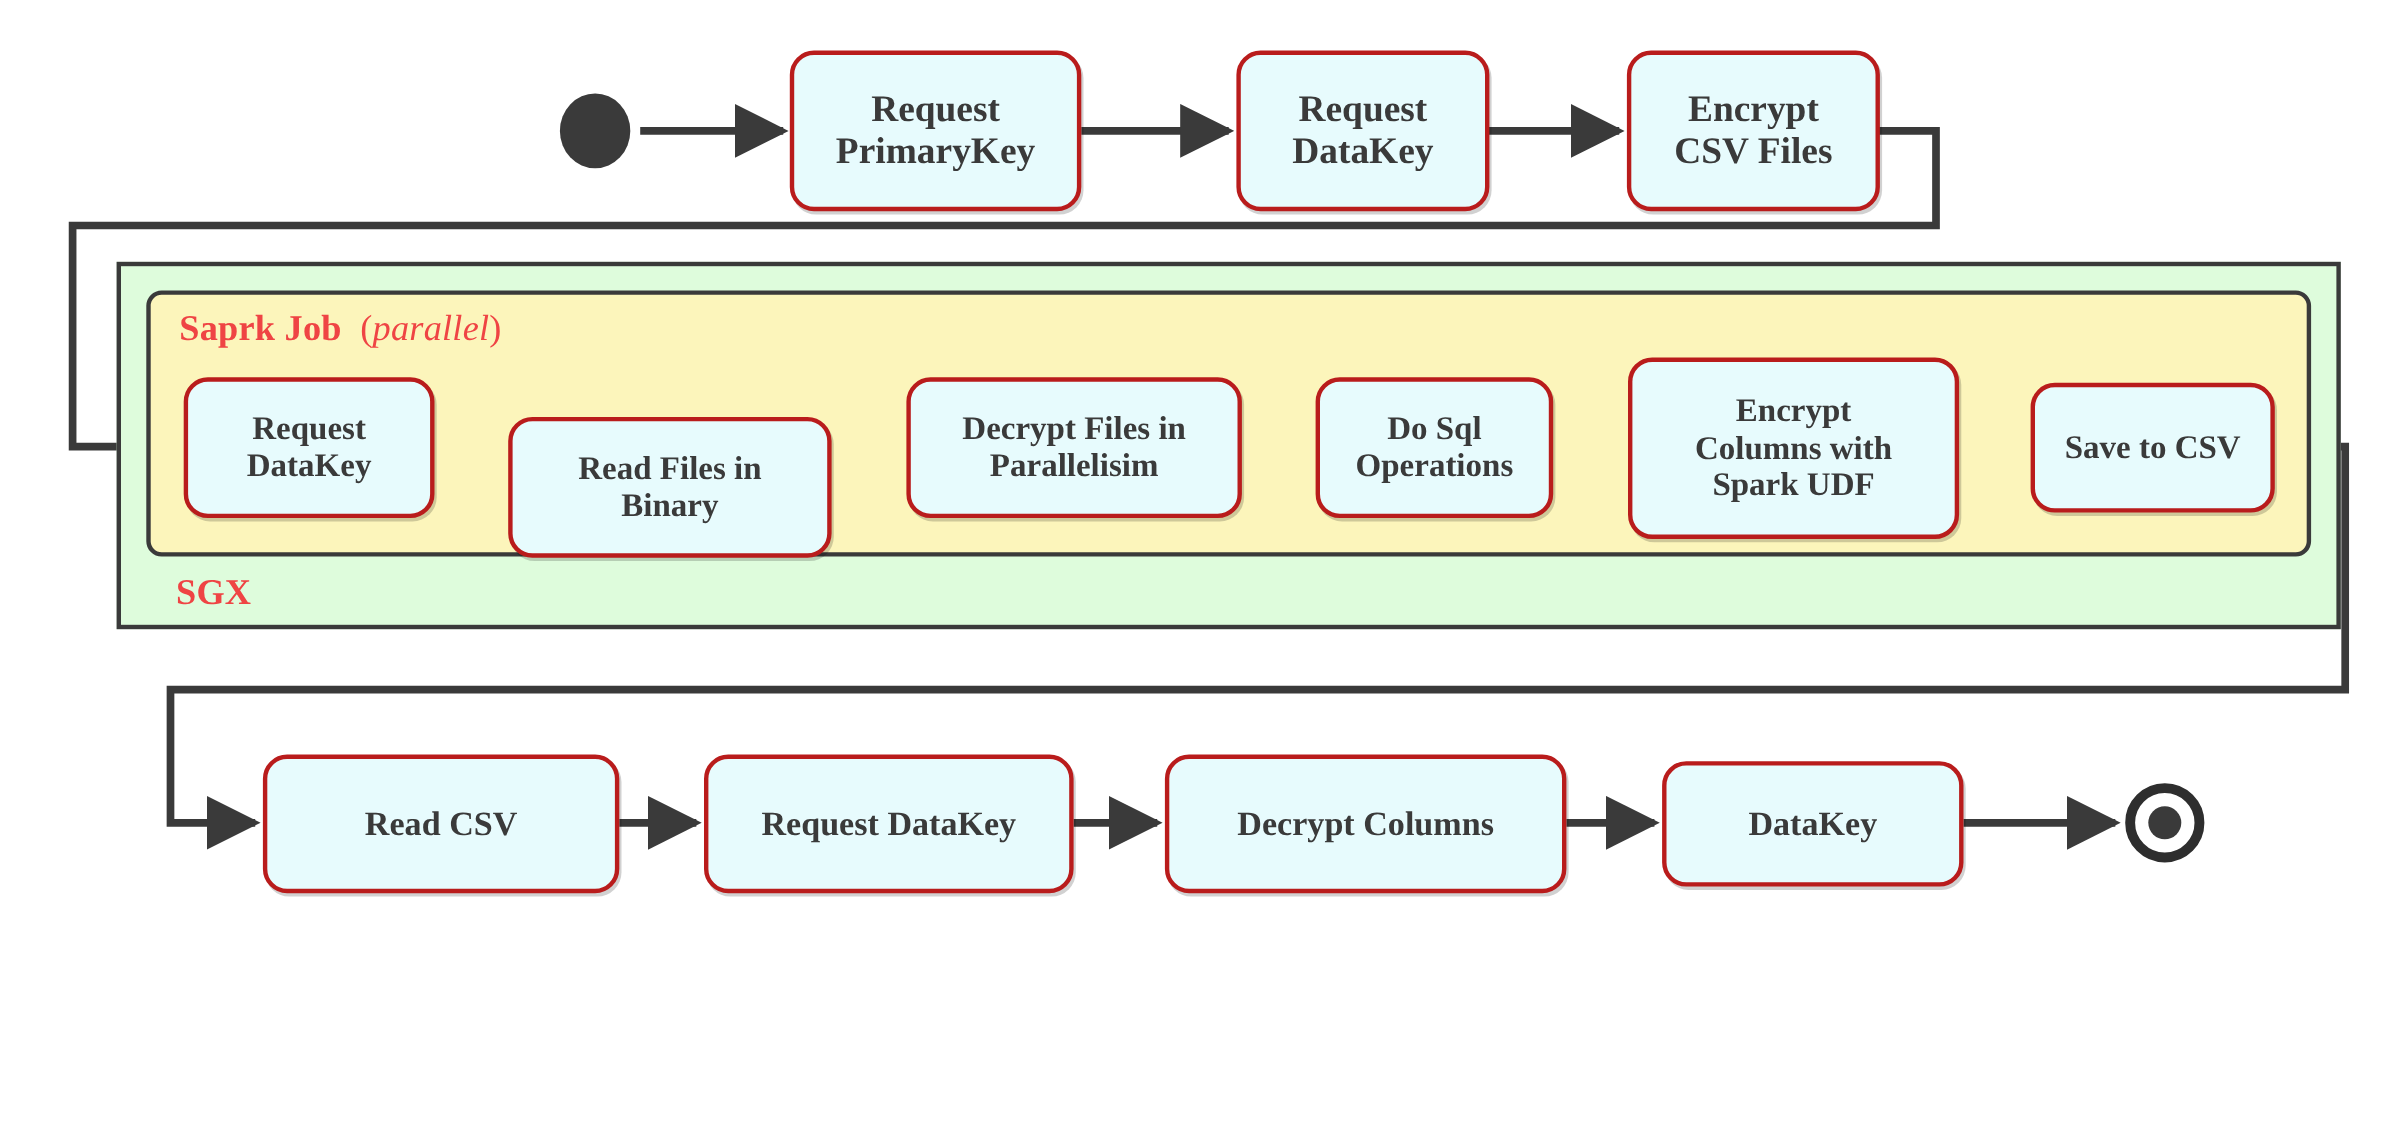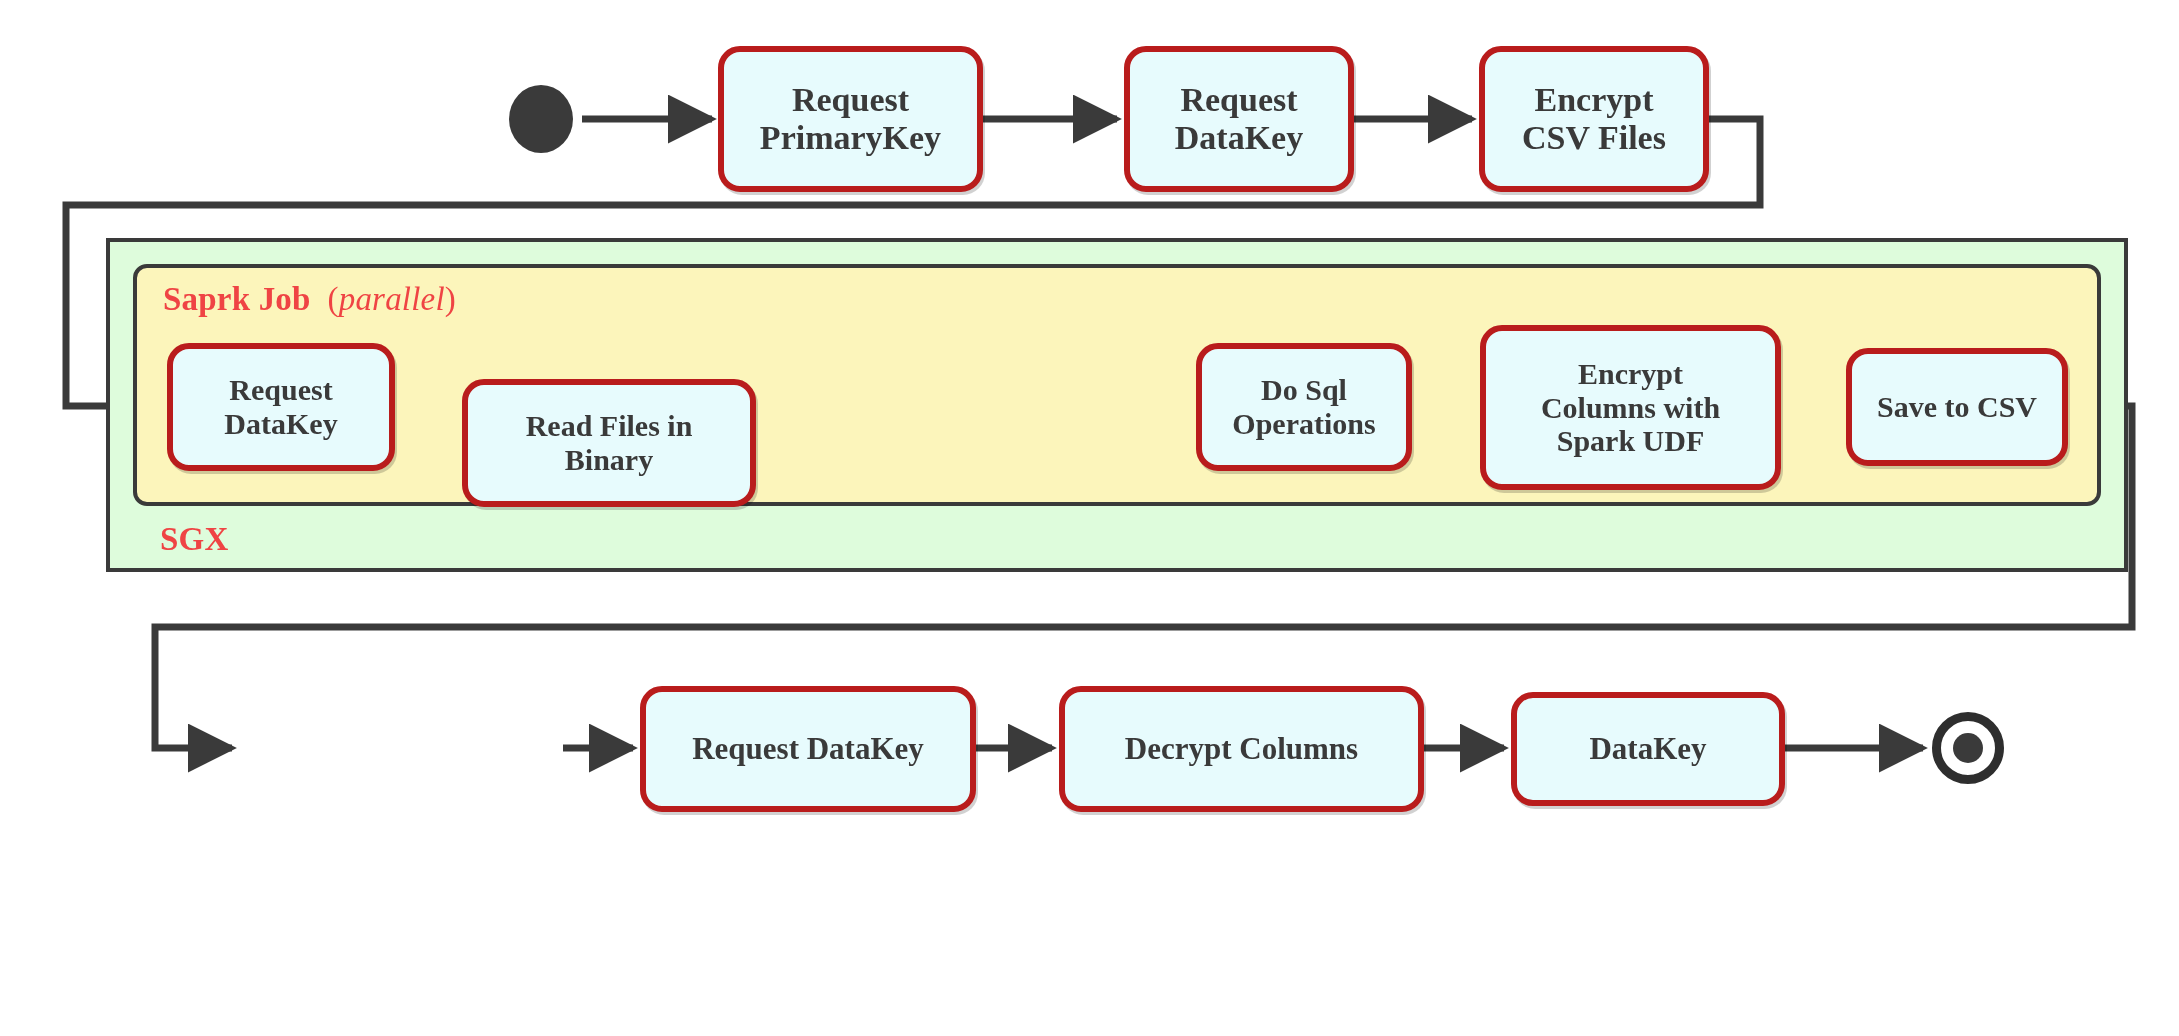--- a/index.html
+++ b/index.html
@@ -51,21 +51,21 @@
   }
   .group-label .ital {
     font-style: italic;
     font-weight: normal;
   }
   
   .node {
     position: absolute;
     box-sizing: border-box;
     background: #e7fbfd;
-    border: 6px solid #b91c1c;
+    border: 4px solid #b91c1c;
     border-radius: 22px;
     display: flex;
     align-items: center;
     justify-content: center;
     text-align: center;
     font-weight: bold;
     color: #3a3a3a;
     line-height: 1.12;
     padding: 2px 8px;
     box-shadow: 2px 3px 0 rgba(0,0,0,0.18);
@@ -179,20 +179,26 @@
     </div>
   </div>
 
   <div class="node" style="left:462px; top:343px; width:294px; height:128px; font-size:30px;margin-top:36px;">
     <div>
       <span>Read Files in</span>
       <span>Binary</span>
     </div>
   </div>
 
+  <div class="node" style="left:824px; top:343px; width:305px; height:128px; font-size:30px;">
+    <div>
+      <span>Decrypt Files in</span>
+      <span>Parallelisim</span>
+    </div>
+  </div>
 
   <div class="node" style="left:1196px; top:343px; width:216px; height:128px; font-size:30px;">
     <div>
       <span>Do Sql</span>
       <span>Operations</span>
     </div>
   </div>
 
   <div class="node" style="left:1480px; top:325px; width:301px; height:165px; font-size:30px;">
     <div>
@@ -201,20 +207,25 @@
       <span>Spark UDF</span>
     </div>
   </div>
 
   <div class="node" style="left:1846px; top:348px; width:222px; height:118px; font-size:30px;">
     <div>
       <span>Save to CSV</span>
     </div>
   </div>
 
+  <div class="node" style="left:239px; top:686px; width:324px; height:126px; font-size:31px;">
+    <div>
+      <span>Read CSV</span>
+    </div>
+  </div>
 
   <div class="node" style="left:640px; top:686px; width:336px; height:126px; font-size:31px;justify-content:center;">
     <div>
       <span>Request DataKey</span>
     </div>
   </div>
 
   <div class="node" style="left:1059px; top:686px; width:365px; height:126px; font-size:31px;">
     <div>
       <span>Decrypt Columns</span>

